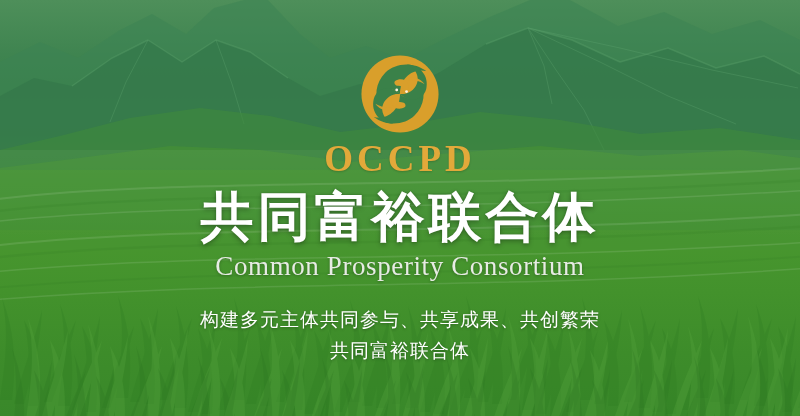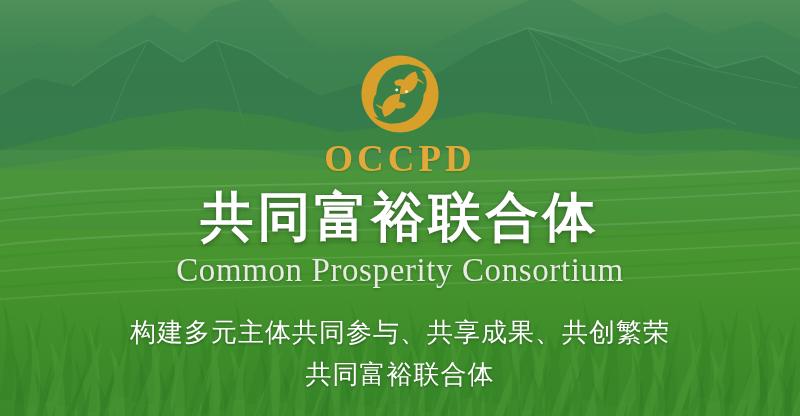--- a/index.html
+++ b/index.html
@@ -69,31 +69,31 @@
     font-size:53px;
     font-weight:bold;
     color:#ffffff;
     letter-spacing:4px;
     line-height:1.05;
     text-shadow:0 2px 5px rgba(0,0,0,0.30), 0 0 2px rgba(0,0,0,0.18);
   }
 
   .title-sub{
     margin-top:6px;
-    font-size:33px;
+    font-size:27px;
     font-weight:normal;
     color:#e7ebe4;
     letter-spacing:0.6px;
     line-height:1.1;
     text-shadow:0 1px 3px rgba(0,0,0,0.28);
   }
 
   .desc{
     margin-top:24px;
-    font-size:26px;
+    font-size:19px;
     color:#ffffff;
     line-height:1.62;
     letter-spacing:1px;
     text-shadow:0 1px 3px rgba(0,0,0,0.33);
   }
   .desc-line{ display:block; }
 </style>
 </head>
 <body>
 

